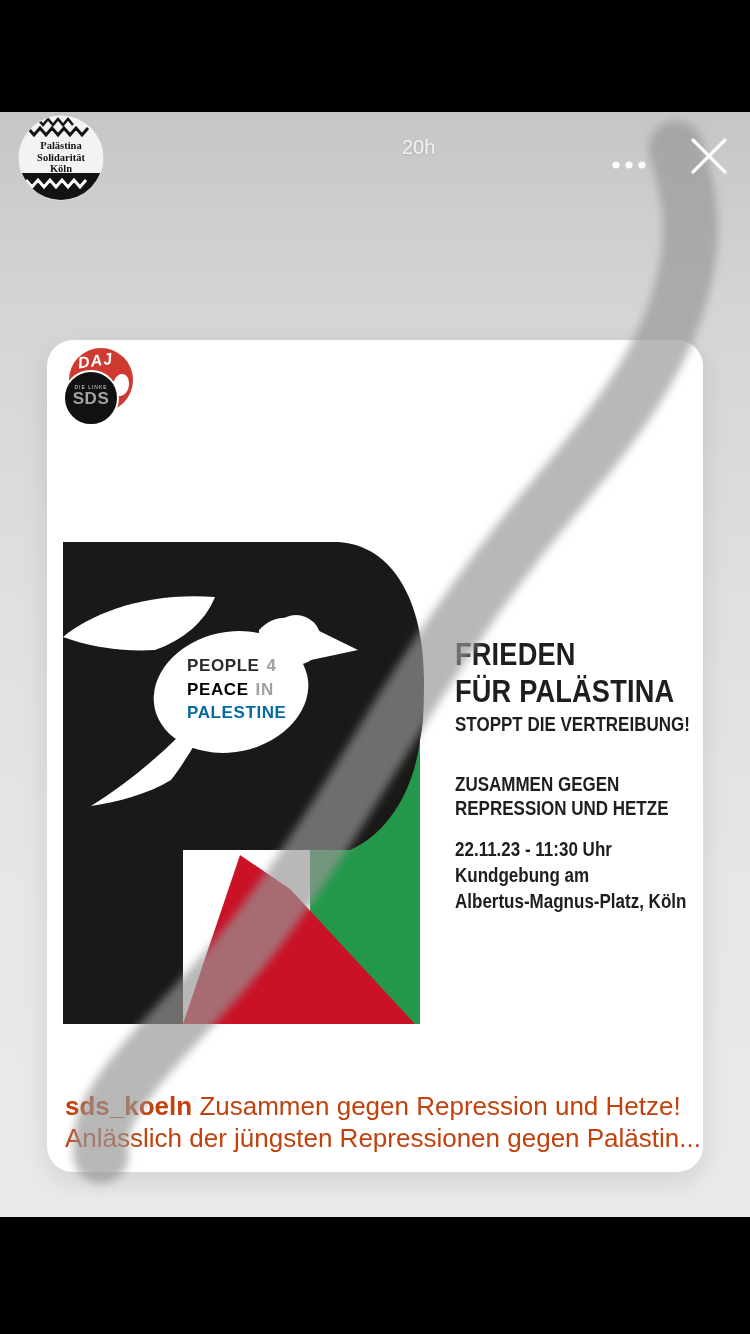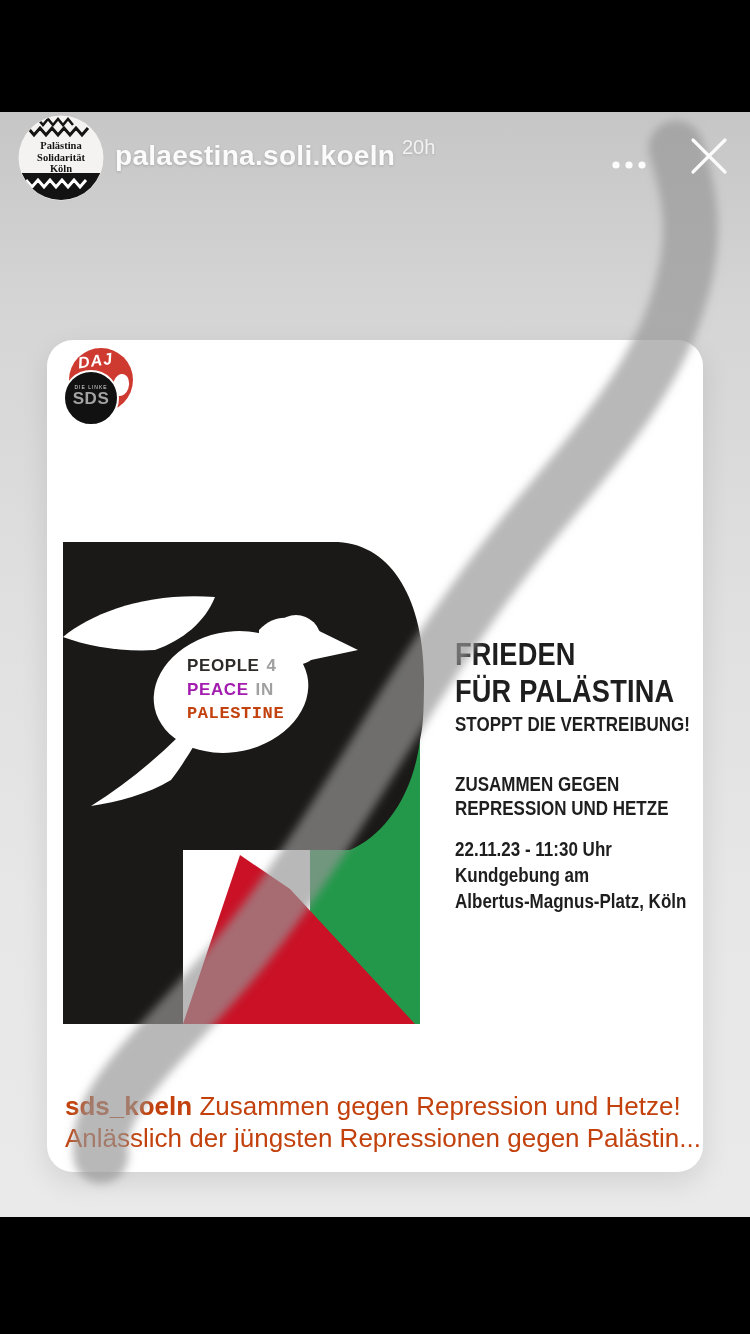--- a/index.html
+++ b/index.html
@@ -44,21 +44,21 @@
   .authors .und{font-weight:400;color:#2a2a2a;}
   .headline{position:absolute;left:0;top:142px;width:100%;text-align:center;font-size:19px;
             font-weight:700;color:#333;letter-spacing:-0.1px;white-space:nowrap;}
 
   
   .poster{position:absolute;left:16px;top:202px;width:377px;height:493px;}
   .poster svg{position:absolute;left:0;top:0;}
   .slogan{position:absolute;left:124px;top:112px;line-height:23.5px;font-size:17px;font-weight:800;
           letter-spacing:.6px;white-space:nowrap;}
   .slogan .w1{color:#2d2a28;} .slogan .lt{color:#a0a0a0;font-weight:600;margin-left:7px;}
-  .slogan .w2{color:#a21caf;} .slogan .w3{color:#c2410c;font-family:Liberation Mono, monospace;}
+  .slogan .w2{color:#000000;} .slogan .w3{color:#0369a1;}
 
   
   .event{position:absolute;left:408px;top:296px;width:280px;color:#1e1e1e;
          transform:scaleX(.85);transform-origin:left top;white-space:nowrap;}
   .ev-title{font-size:32px;line-height:37px;font-weight:600;letter-spacing:.2px;}
   .ev-sub{font-size:20px;line-height:24px;font-weight:700;margin-top:2px;}
   .ev-theme{font-size:20px;line-height:24px;font-weight:700;margin-top:36px;}
   .ev-when{font-size:20px;line-height:26px;font-weight:700;margin-top:16px;}
   .ev-where{font-size:20px;line-height:26px;font-weight:600;}
 
@@ -87,21 +87,20 @@
         <g clip-path="url(#avclip)">
           <path d="M20,4 l5,6 5,-6 5,6 5,-6 5,6 5,-6 5,6" stroke="#151515" stroke-width="2.5" fill="none"></path>
           <path d="M10,13 l6,7 6,-7 6,7 6,-7 6,7 6,-7 6,7 6,-7 6,7 6,-7" stroke="#151515" stroke-width="3" fill="none"></path>
           <rect x="0" y="58" width="86" height="30" fill="#131313"></rect>
           <path d="M8,65 l6,7 6,-7 6,7 6,-7 6,7 6,-7 6,7 6,-7 6,7 6,-7" stroke="#ffffff" stroke-width="3" fill="none"></path>
         </g>
         <text x="43" y="34" text-anchor="middle" font-size="10.5" font-weight="bold" font-family="Liberation Serif, serif" fill="#141414">Palästina</text>
         <text x="43" y="45.5" text-anchor="middle" font-size="10.5" font-weight="bold" font-family="Liberation Serif, serif" fill="#141414">Solidarität</text>
         <text x="43" y="56.5" text-anchor="middle" font-size="10.5" font-weight="bold" font-family="Liberation Serif, serif" fill="#141414">Köln</text>
       </svg>
-      <div class="s-user">palaestina.soli.koeln</div>
       <div class="s-time">20h</div>
       <svg class="s-dots" viewBox="0 0 40 12">
         <circle cx="6" cy="6" r="3.6" fill="#fdfdfd"></circle>
         <circle cx="19" cy="6" r="3.6" fill="#fdfdfd"></circle>
         <circle cx="32" cy="6" r="3.6" fill="#fdfdfd"></circle>
       </svg>
     </div>
 
     <div class="card">
 

